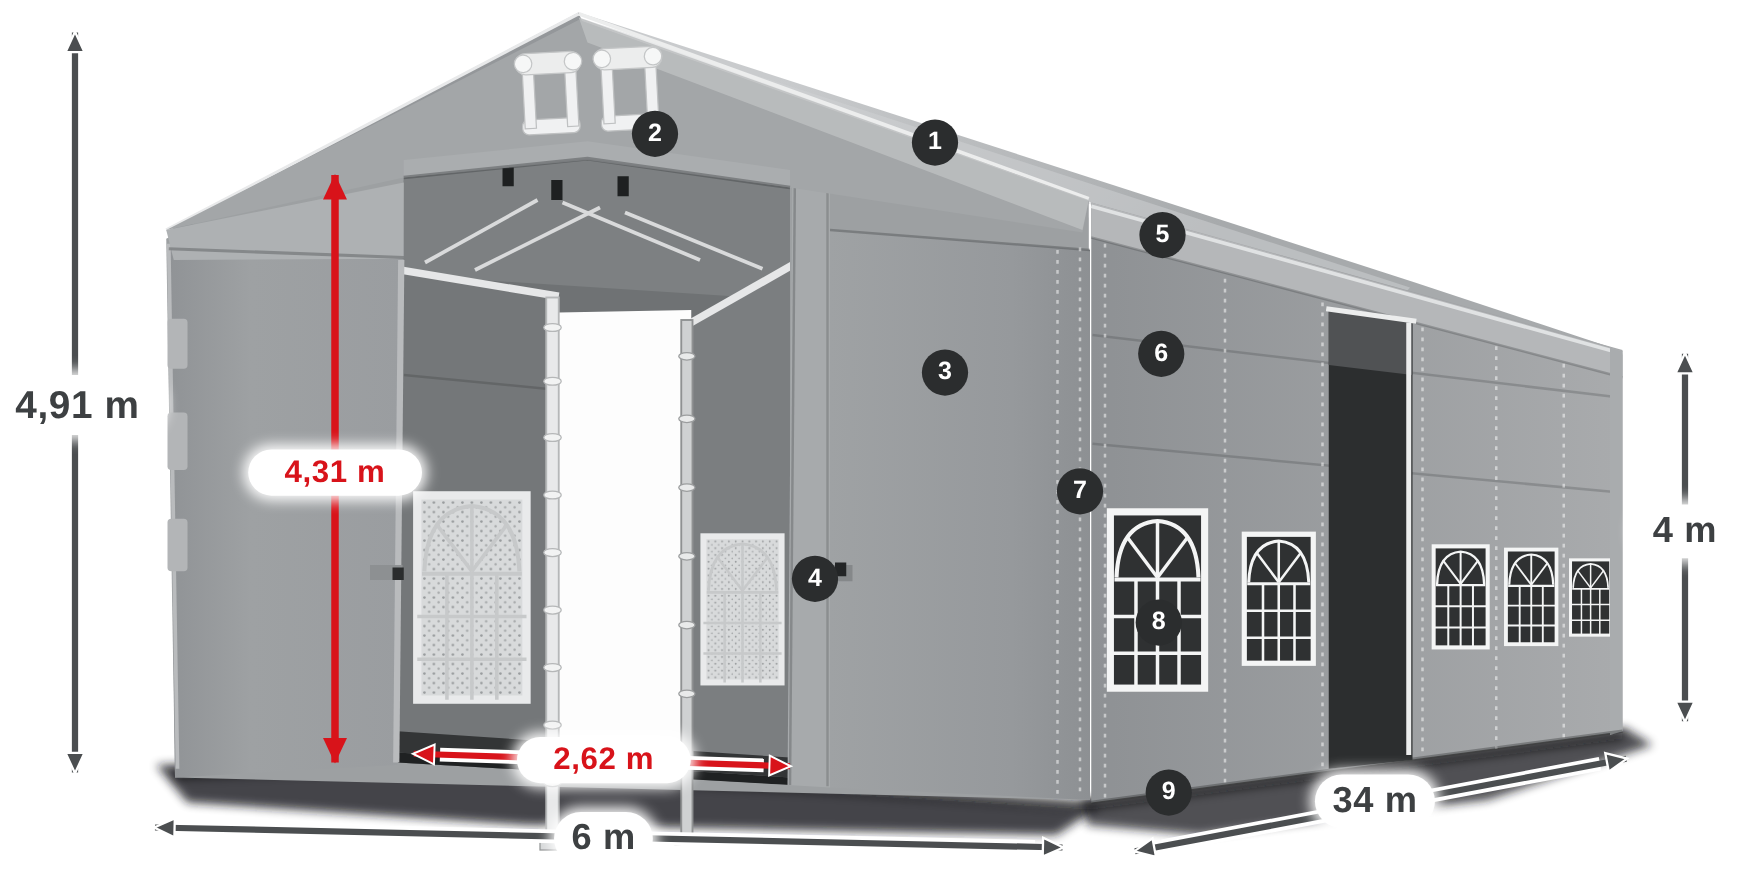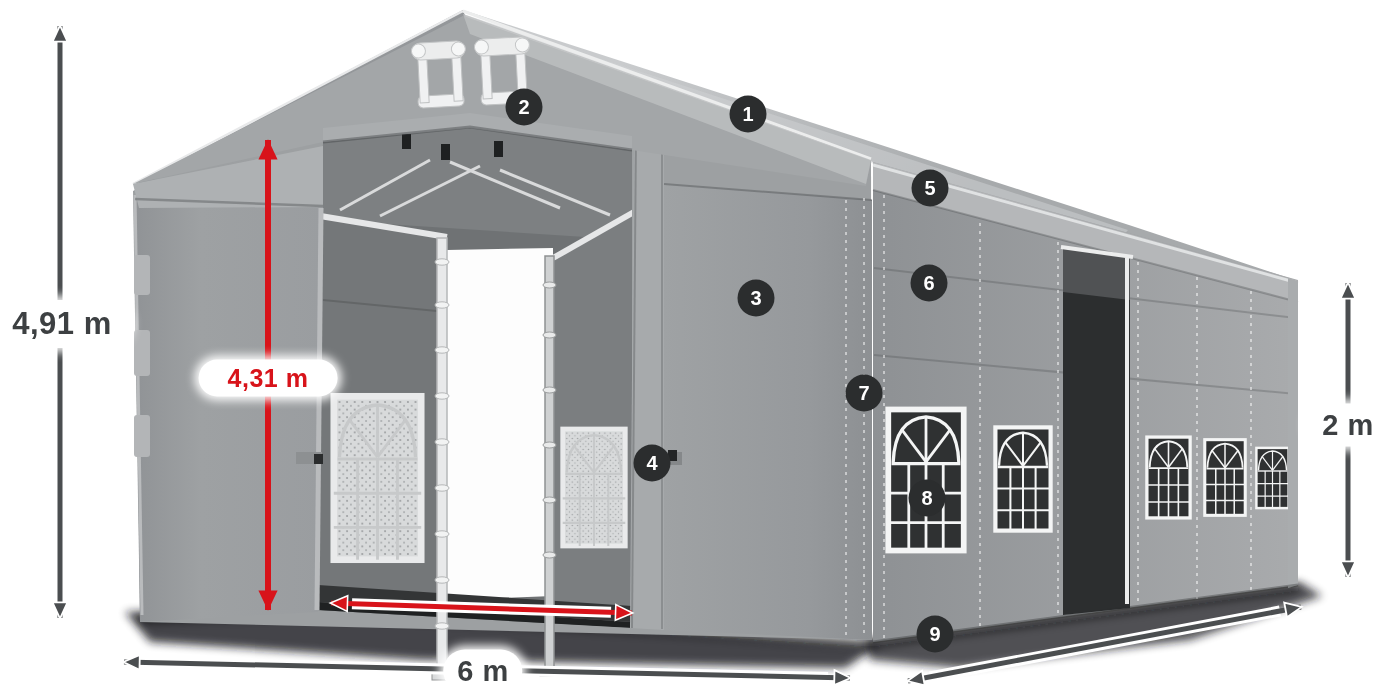--- a/index.html
+++ b/index.html
@@ -270,22 +270,24 @@
     </g>
     <g>
       <line x1="1348" y1="303" x2="1348" y2="557" stroke="#ffffff" stroke-width="11"></line>
       <line x1="1348" y1="283" x2="1348" y2="577" stroke="#4b4e50" stroke-width="5" marker-start="url(#mDark)" marker-end="url(#mDark)"></line>
     </g>
   </g>
 </svg>
 
 <div class="pill big" style="left:62px;top:324px">4,91 m</div>
 <div class="pill red" style="left:268px;top:378px">4,31 m</div>
+<div class="pill red" style="left:483px;top:608px">2,62 m</div>
 <div class="pill mid" style="left:483px;top:671px">6 m</div>
-<div class="pill mid" style="left:1348px;top:425px">2 m</div>
+<div class="pill mid" style="left:1100px;top:641px">34 m</div>
+<div class="pill mid" style="left:1348px;top:425px">4 m</div>
 
 <div class="badge" style="left:748px;top:114px">1</div>
 <div class="badge" style="left:524px;top:107px">2</div>
 <div class="badge" style="left:756px;top:298px">3</div>
 <div class="badge" style="left:652px;top:463px">4</div>
 <div class="badge" style="left:930px;top:188px">5</div>
 <div class="badge" style="left:929px;top:283px">6</div>
 <div class="badge" style="left:864px;top:393px">7</div>
 <div class="badge" style="left:927px;top:498px">8</div>
 <div class="badge" style="left:935px;top:634px">9</div>

